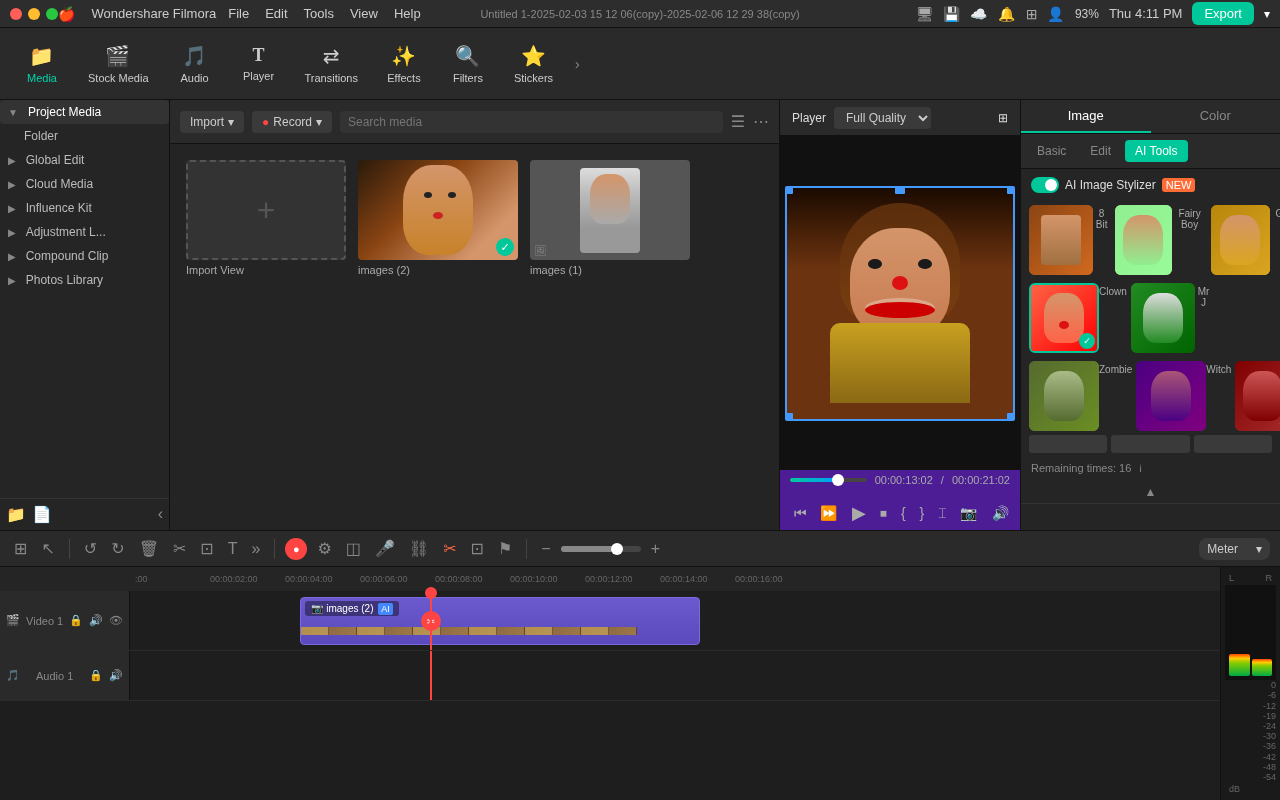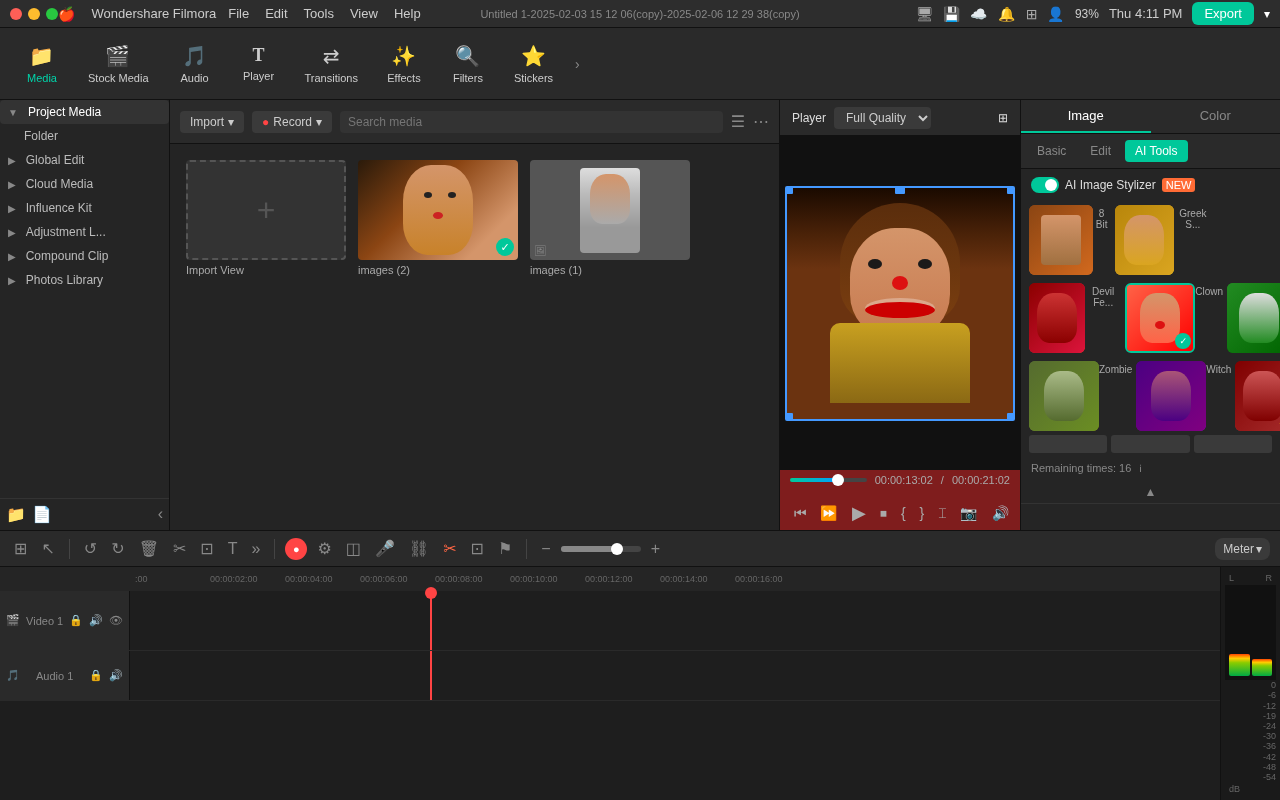--- a/index.html
+++ b/index.html
@@ -222,21 +222,21 @@
     }
     .player-canvas {
       flex: 1;
       background: #111;
       position: relative;
       display: flex; align-items: center; justify-content: center;
       overflow: hidden;
     }
     .player-controls {
       height: 60px;
-      background: #7f1d1d;
+      background: #4c1d95;
       display: flex;
       flex-direction: column;
       justify-content: center;
       padding: 0 10px;
       gap: 14px;
     }
     .progress-bar-container {
       display: flex; align-items: center; gap: 8px;
     }
     .progress-bar {
@@ -380,21 +380,21 @@
     }
     .meter-btn {
       margin-left: auto;
       background: #3a3a3a;
       border: none;
       color: #ccc;
       padding: 4px 8px;
       border-radius: 8px;
       cursor: pointer;
       font-size: 12px;
-      display: flex; align-items: center; gap: 2px;
+      display: flex; align-items: center; gap: 18px;
     }
     .timeline-ruler {
       height: 24px;
       background: #252525;
       display: flex;
       align-items: center;
       padding: 0 5px;
       font-size: 10px;
       color: #666;
       position: relative;
@@ -821,38 +821,38 @@
         <div class="style-grid">
           <div class="style-item">
             <div class="style-thumb style-8bit">
               <div style="width:100%; height:100%; background:linear-gradient(135deg,#8b4513,#d2691e); display:flex; align-items:center; justify-content:center; overflow:hidden;">
                 <div style="width:40px; height:50px; background:linear-gradient(to bottom, #d4956a, #a07040); border-radius:4px;"></div>
               </div>
             </div>
             <span class="style-name">8 Bit</span>
           </div>
           <div class="style-item">
+            <div class="style-thumb style-fairy">
+              <div style="width:100%; height:100%; background:linear-gradient(135deg,#90ee90,#98fb98); display:flex; align-items:center; justify-content:center; overflow:hidden;">
+                <div style="width:40px; height:50px; background:linear-gradient(to bottom, #d4956a, #90ee90); border-radius:40% 40% 30% 30%;"></div>
+              </div>
+            </div>
+            <span class="style-name">Fairy Boy</span>
+          </div>
+          <div class="style-item">
             <div class="style-thumb style-greek">
               <div style="width:100%; height:100%; background:linear-gradient(135deg,#b8860b,#daa520); display:flex; align-items:center; justify-content:center; overflow:hidden;">
                 <div style="width:40px; height:50px; background:linear-gradient(to bottom, #d4956a, #daa520); border-radius:40% 40% 30% 30%;"></div>
               </div>
             </div>
             <span class="style-name">Greek S...</span>
           </div>
         </div>
 
         <div class="style-grid">
-          <div class="style-item">
-            <div class="style-thumb style-devil">
-              <div style="width:100%; height:100%; background:linear-gradient(135deg,#8b0000,#dc143c); display:flex; align-items:center; justify-content:center; overflow:hidden;">
-                <div style="width:40px; height:50px; background:linear-gradient(to bottom, #cc3333, #8b0000); border-radius:40% 40% 30% 30%;"></div>
-              </div>
-            </div>
-            <span class="style-name">Devil Fe...</span>
-          </div>
           <div class="style-item">
             <div class="style-thumb style-clown" style="border:2px solid #00c89a;">
               <div style="width:100%; height:100%; background:linear-gradient(135deg,#ff6347,#ff0000); display:flex; align-items:center; justify-content:center; overflow:hidden;">
                 <div style="width:40px; height:50px; background:linear-gradient(to bottom, #d4956a, #ff6347); border-radius:40% 40% 30% 30%; position:relative;">
                   <div style="position:absolute; top:55%; left:50%; transform:translateX(-50%); width:10px; height:8px; background:#dd1111; border-radius:50%;"></div>
                 </div>
               </div>
               <div style="position:absolute; bottom:2px; right:2px; width:16px; height:16px; background:#00c89a; border-radius:50%; display:flex; align-items:center; justify-content:center; font-size:9px; color:#fff;">✓</div>
             </div>
             <span class="style-name">Clown</span>
@@ -973,20 +973,44 @@
               <div class="track-icons">
                 <span style="cursor:pointer; color:#888;">🔒</span>
                 <span style="cursor:pointer; color:#888;">🔊</span>
                 <span style="cursor:pointer; color:#888;">👁</span>
               </div>
             </div>
             <div class="track-body">
 
               <div class="playhead"></div>
 
+              <div class="video-clip">
+                <div class="clip-label">
+                  <span>📷</span>
+                  <span>images (2)</span>
+                  <span style="background:#4488ff; color:#fff; font-size:9px; padding:1px 3px; border-radius:2px; margin-left:2px;">AI</span>
+                </div>
+
+                <div class="cut-marker" style="left:120px; top:50%; transform:translateY(-50%);">✂</div>
+
+                <div class="filmstrip">
+                  <div class="filmstrip-frame"></div>
+                  <div class="filmstrip-frame"></div>
+                  <div class="filmstrip-frame"></div>
+                  <div class="filmstrip-frame"></div>
+                  <div class="filmstrip-frame"></div>
+                  <div class="filmstrip-frame"></div>
+                  <div class="filmstrip-frame"></div>
+                  <div class="filmstrip-frame"></div>
+                  <div class="filmstrip-frame"></div>
+                  <div class="filmstrip-frame"></div>
+                  <div class="filmstrip-frame"></div>
+                  <div class="filmstrip-frame"></div>
+                </div>
+              </div>
             </div>
           </div>
 
           <div class="track" style="height:50px;">
             <div class="track-header">
               <span>🎵</span>
               <span>Audio 1</span>
               <div class="track-icons">
                 <span style="cursor:pointer; color:#888;">🔒</span>
                 <span style="cursor:pointer; color:#888;">🔊</span>

